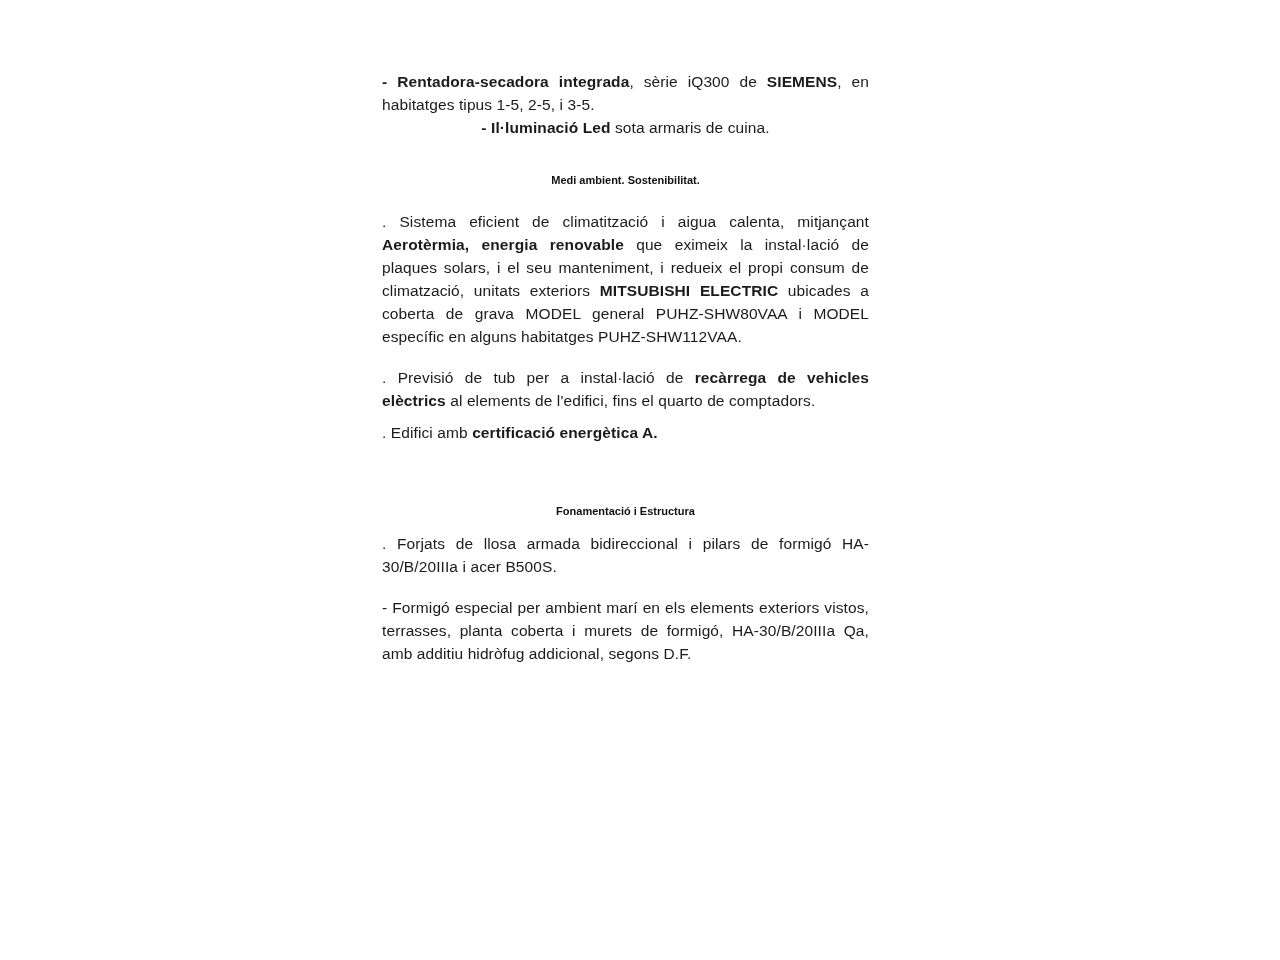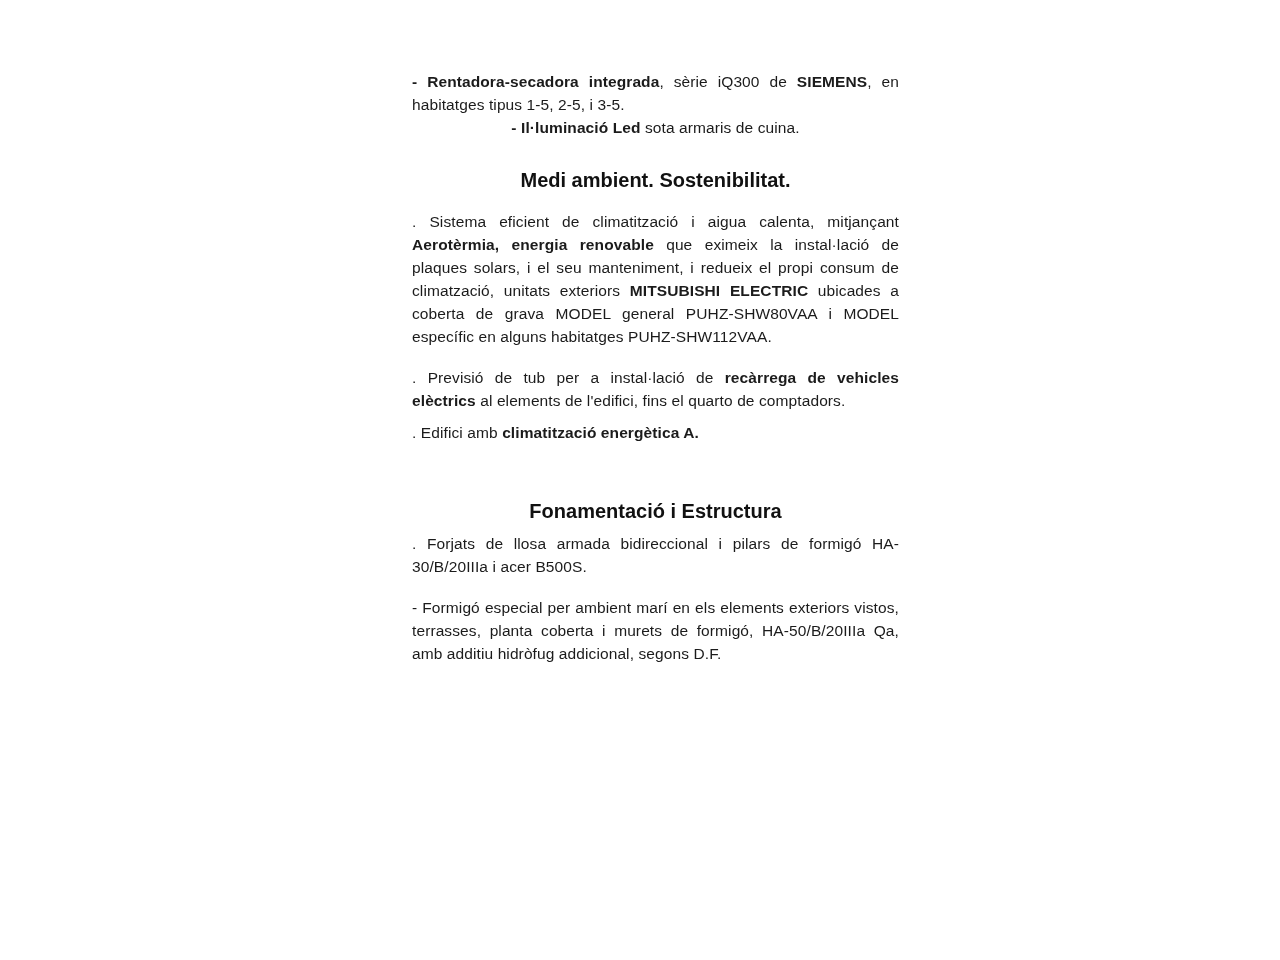--- a/index.html
+++ b/index.html
@@ -15,21 +15,21 @@
     overflow: hidden;
   }
   .page {
     position: relative;
     width: 1280px;
     height: 960px;
     background: #ffffff;
   }
   .content {
     position: absolute;
-    left: 412px;
+    left: 382px;
     top: 70px;
     width: 487px;
   }
   p {
     margin: 0;
     font-size: 15.5px;
     line-height: 23px;
     letter-spacing: 0.1px;
     color: #1b1b1b;
   }
@@ -41,21 +41,21 @@
     text-align: center;
   }
   b, .b {
     font-weight: bold;
   }
   .gap-sm { height: 9px; }
   .gap-md { height: 18px; }
   .gap-lg { height: 30px; }
   .gap-xl { height: 56px; }
   .heading {
-    font-size: 20px;
+    font-size: 11px;
     font-weight: bold;
     line-height: 23px;
     text-align: center;
     color: #111111;
   }
 </style>
 </head>
 <body>
 
 <div class="page">
@@ -74,32 +74,32 @@
 
     <div class="gap-sm"></div>
 
 
     <div class="gap-sm"></div>
 
     <p class="just"><span>. Previsió de tub per a instal·lació de </span><b>recàrrega de vehicles elèctrics</b><span> al elements de l'edifici, fins el quarto de comptadors.</span></p>
 
     <div class="gap-sm"></div>
 
-    <p class="just"><span>. Edifici amb </span><b>climatització energètica A.</b></p>
+    <p class="just"><span>. Edifici amb </span><b>certificació energètica A.</b></p>
 
     <div class="gap-xl"></div>
 
     <div class="heading">Fonamentació i Estructura</div>
 
 
     <div class="gap-sm"></div>
 
     <p class="just">. Forjats de llosa armada bidireccional i pilars de formigó HA-30/B/20IIIa i acer B500S.</p>
 
     <div class="gap-sm"></div>
 
 
     <div class="gap-sm"></div>
 
-    <p class="just">- Formigó especial per ambient marí en els elements exteriors vistos, terrasses, planta coberta i murets de formigó, HA-50/B/20IIIa Qa, amb additiu hidròfug addicional, segons D.F.</p>
+    <p class="just">- Formigó especial per ambient marí en els elements exteriors vistos, terrasses, planta coberta i murets de formigó, HA-30/B/20IIIa Qa, amb additiu hidròfug addicional, segons D.F.</p>
 
   </div>
 </div>
 
 </body></html>

